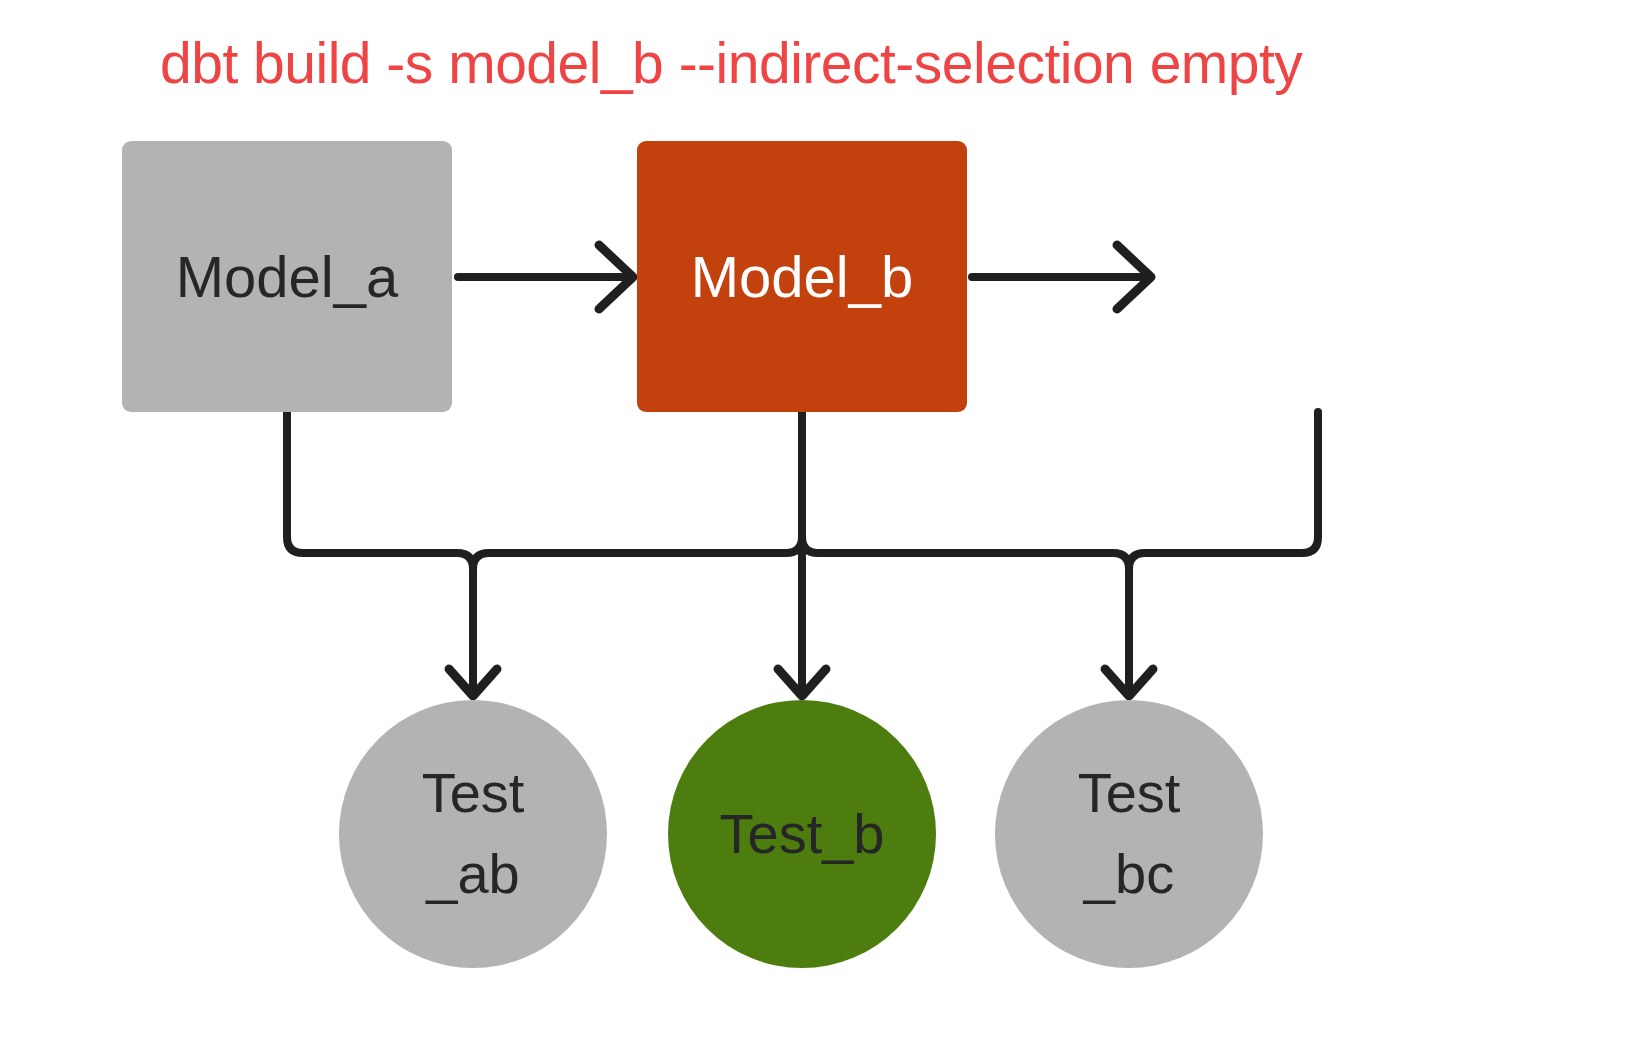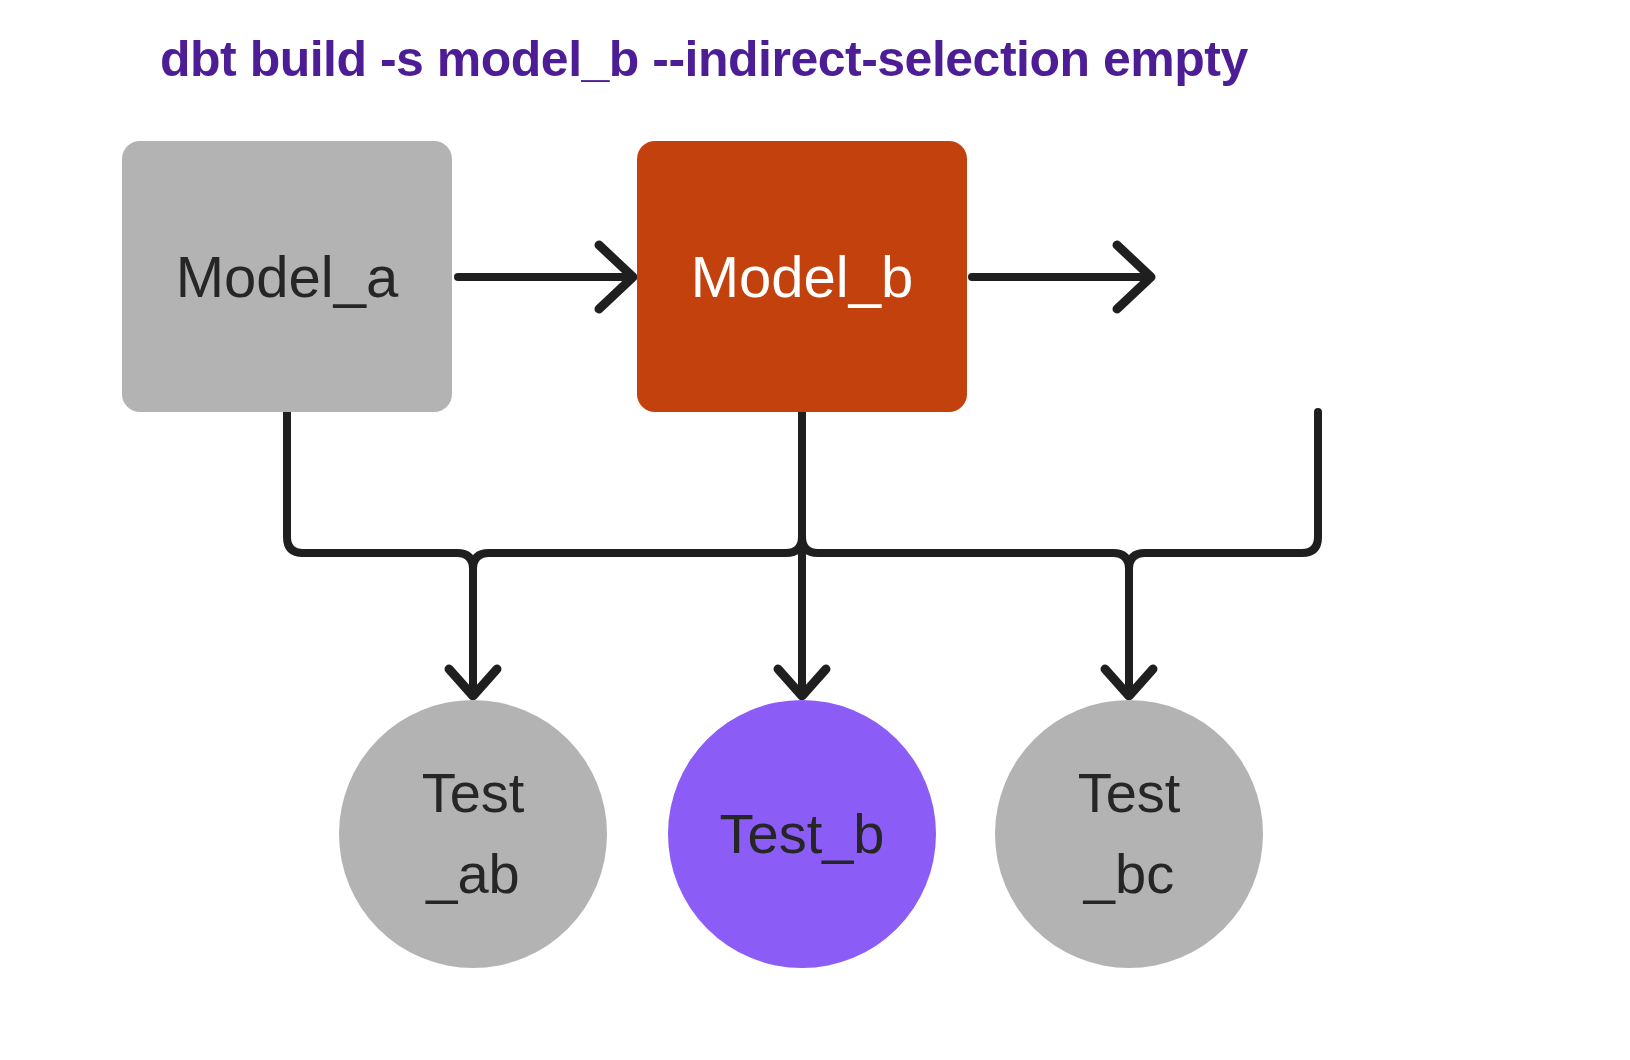--- a/index.html
+++ b/index.html
@@ -12,44 +12,44 @@
     position: relative;
     width: 1630px;
     height: 1060px;
     background: #ffffff;
     overflow: hidden;
   }
   .title {
     position: absolute;
     left: 160px;
     top: 30px;
-    font-size: 50px;
-    font-weight: 700;
+    font-size: 57px;
+    font-weight: 400;
     letter-spacing: -0.5px;
-    color: #4c1d95;
+    color: #ef4444;
     white-space: nowrap;
   }
   .node {
     position: absolute;
     display: flex;
     align-items: center;
     justify-content: center;
     text-align: center;
     box-sizing: border-box;
   }
   .node .label {
     font-size: 58px;
     color: #262626;
     white-space: pre-line;
     line-height: 1.0;
   }
   .box {
     width: 330px;
     height: 271px;
-    border-radius: 18px;
+    border-radius: 9px;
   }
   .box.selected .label {
     color: #ffffff;
   }
   .circle {
     width: 268px;
     height: 268px;
     border-radius: 50%;
   }
   .circle .label {
@@ -121,21 +121,21 @@
   <div class="node box selected" style="left: 637px; top: 141px; background-color: #c2410c;">
     <span class="label">Model_b</span>
   </div>
 
 
   <div class="node circle" style="left: 339px; top: 700px; background-color: rgb(179, 179, 179);">
     <span class="label">Test
 _ab</span>
   </div>
 
-  <div class="node circle" style="left: 668px; top: 700px; background-color: #8b5cf6;">
+  <div class="node circle" style="left: 668px; top: 700px; background-color: #4d7c0f;">
     <span class="label">Test_b</span>
   </div>
 
   <div class="node circle" style="left: 995px; top: 700px; background-color: rgb(179, 179, 179);">
     <span class="label">Test
 _bc</span>
   </div>
 
 </div>
 

